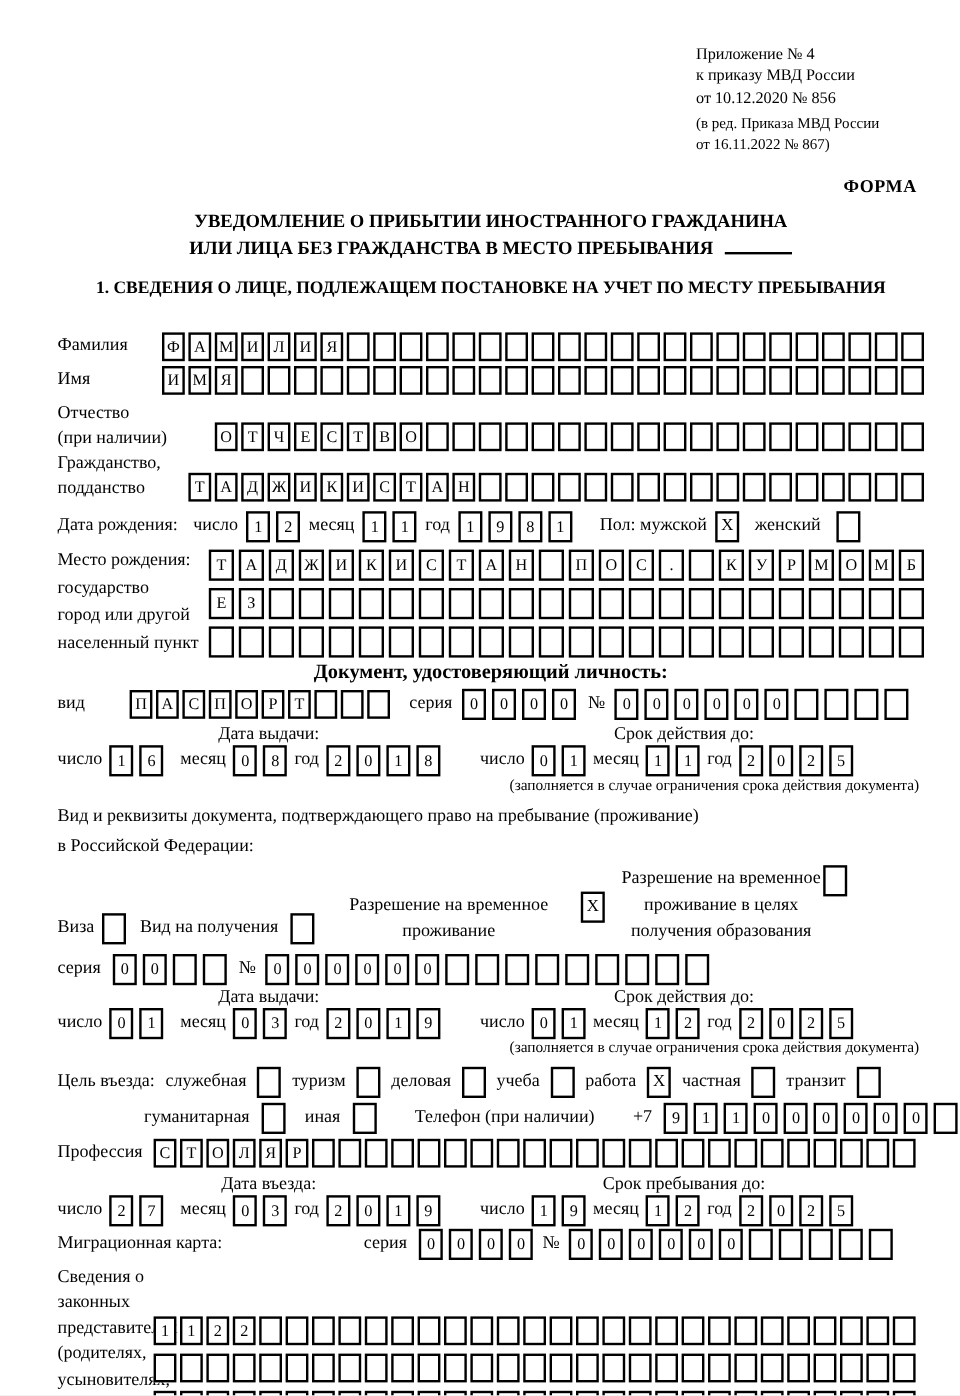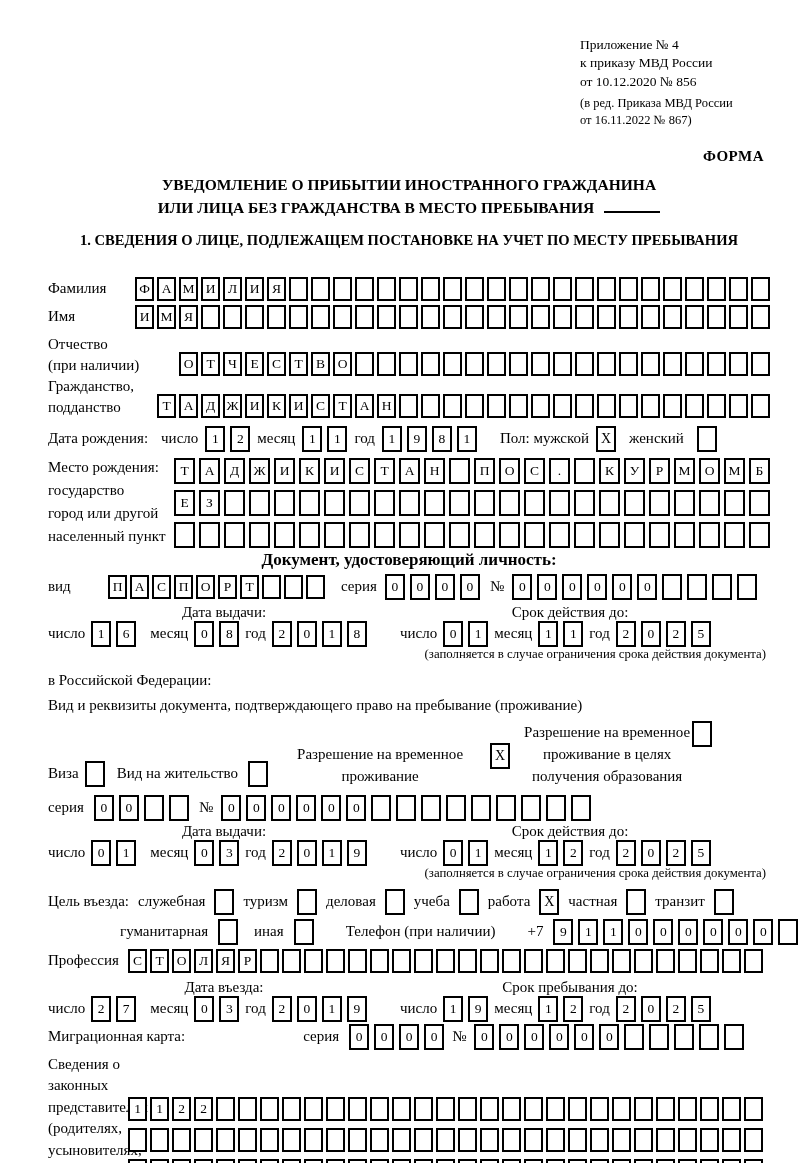--- a/index.html
+++ b/index.html
@@ -396,31 +396,31 @@
           <span class="cell">2</span>
           <span class="cell">0</span>
           <span class="cell">2</span>
           <span class="cell">5</span>
         </span>
     </span>
   </div>
   <div class="note" style="text-align:right;padding-right:4px;">(заполняется в случае ограничения срока действия документа)</div>
 
   <div style="margin-top:6px;line-height:1.7;">
+    <div>Вид и реквизиты документа, подтверждающего право на пребывание (проживание)</div>
     <div>в Российской Федерации:</div>
-    <div>Вид и реквизиты документа, подтверждающего право на пребывание (проживание)</div>
   </div>
 
   <div class="row top" style="margin-top:2px;gap:12px;">
     <span class="dgroup">
       <span>Виза</span>
       <span class="chk"></span>
     </span>
     <span class="dgroup" style="gap:10px;">
-      <span>Вид на жительство</span>
+      <span>Вид на получения</span>
       <span class="chk"></span>
     </span>
     <span style="display:flex;gap:10px;align-items:flex-start;">
       <span class="optlabel" style="width:200px;">Разрешение на временное проживание</span>
       <span class="chk">X</span>
     </span>
     <span style="display:flex;gap:0;align-items:flex-start;">
       <span class="optlabel" style="width:170px;">Разрешение на временное проживание в целях получения образования</span>
       <span class="chk"></span>
     </span>

